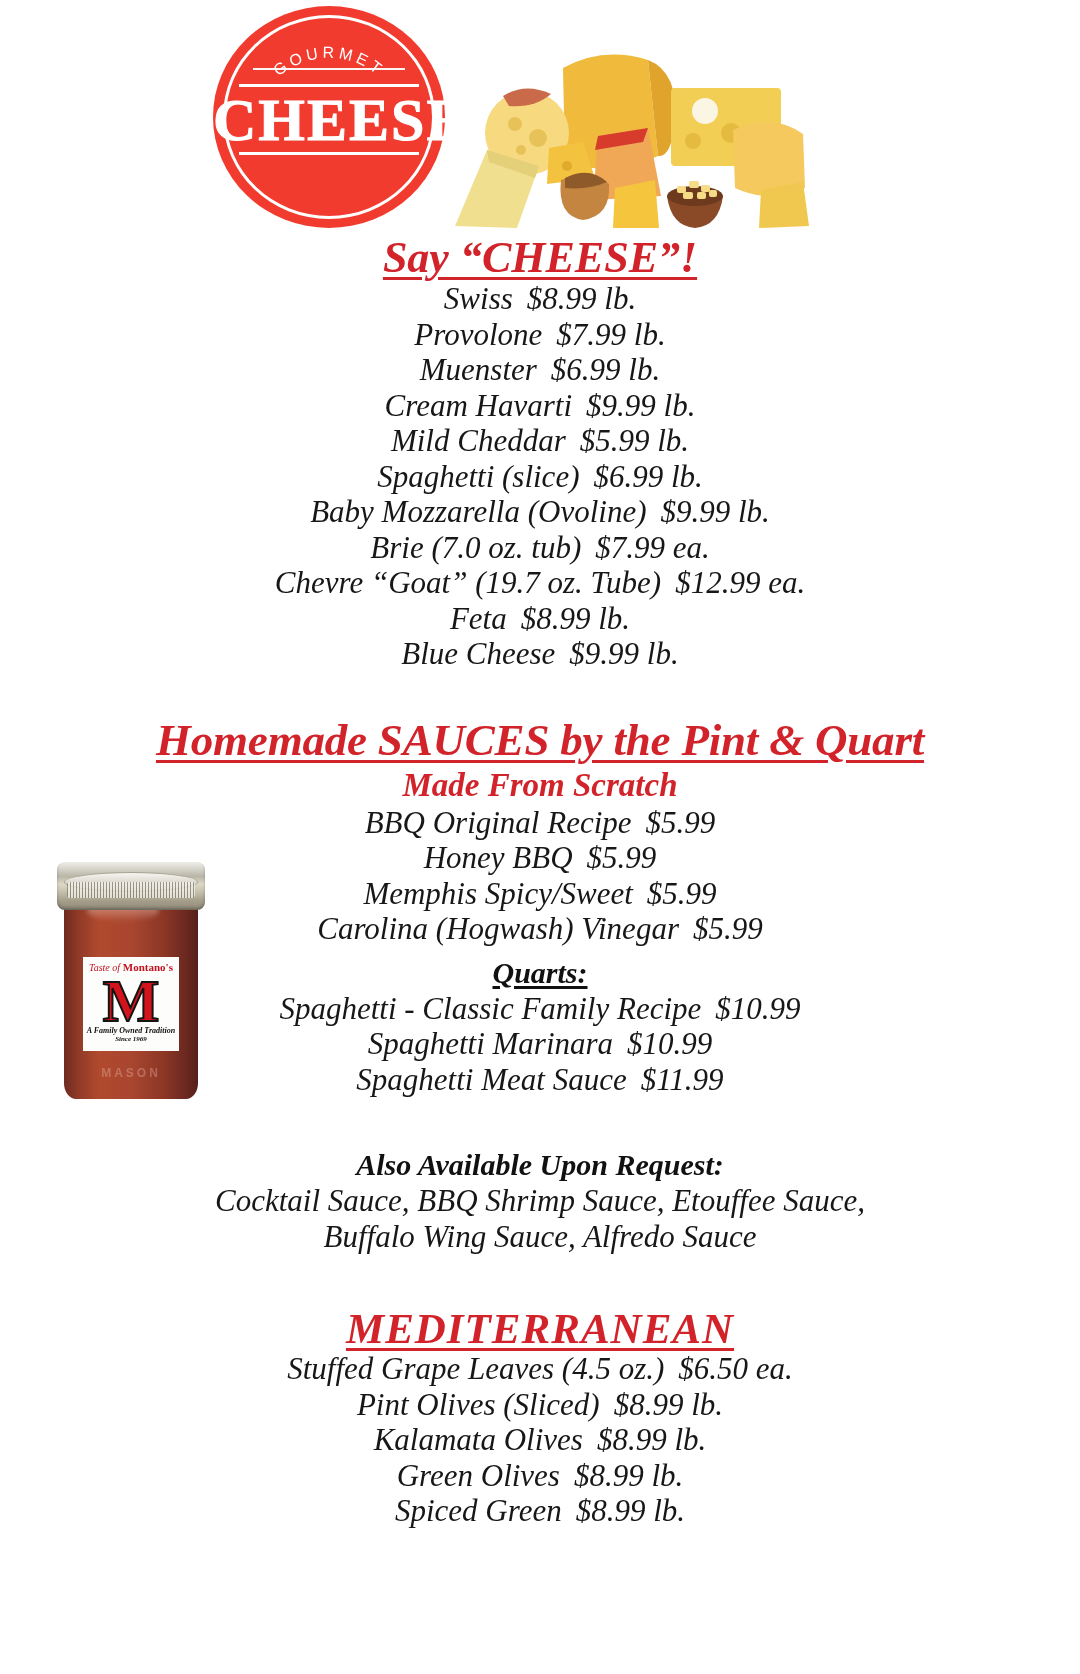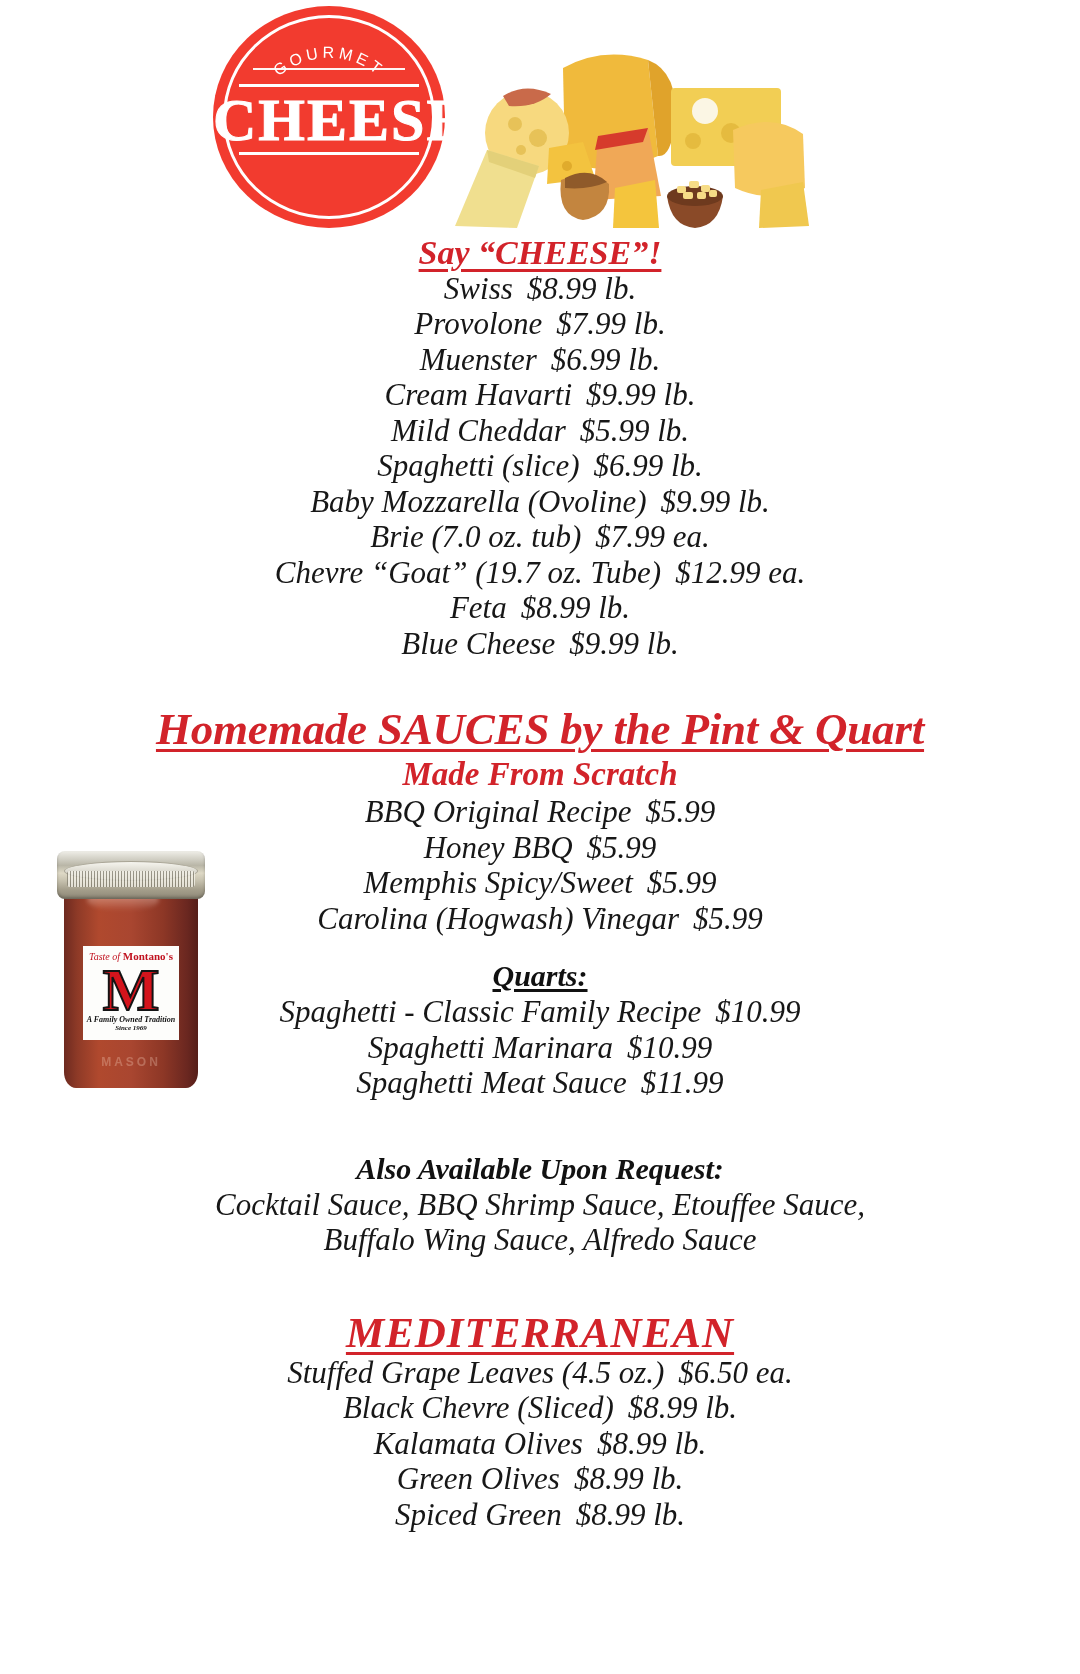--- a/index.html
+++ b/index.html
@@ -116,21 +116,21 @@
     padding: 0;
     color: #d2232a;
     font-weight: 700;
     font-style: italic;
     font-family: "Liberation Serif", serif;
     text-decoration: underline;
     text-decoration-thickness: 3px;
     text-underline-offset: 5px;
     line-height: 1.05;
   }
-  h2.title-cheese { font-size: 34px; }
+  h2.title-cheese { font-size: 44px; }
   h2.title-sauces { font-size: 45px; letter-spacing: -0.2px; }
   h2.title-med    { font-size: 43px; letter-spacing: 1px; }
 
   .subtitle-red {
     color: #d2232a;
     font-weight: 700;
     font-style: italic;
     font-size: 33px;
     line-height: 1.18;
     margin: 2px 0 0 0;
@@ -159,21 +159,21 @@
     font-size: 31px;
     line-height: 1.145;
     color: #171717;
     white-space: nowrap;
   }
   ul.items li .price { margin-left: 14px; }
 
   .cheese-block { margin-top: 4px; }
   .sauce-section { position: relative; margin-top: 45px; }
   .pint-list { margin-top: 3px; }
-  .quarts-label { margin-top: 22px; }
+  .quarts-label { margin-top: 8px; }
   .quart-list { margin-top: 2px; }
 
   .request-block { margin-top: 50px; }
   .request-list { margin-top: 3px; }
 
   .med-section { margin-top: 52px; }
   .med-list { margin-top: 3px; text-align: center; }
 
   
   .jar-wrap {
@@ -435,18 +435,18 @@
   <ul class="items request-list">
     <li>Cocktail Sauce, BBQ Shrimp Sauce, Etouffee Sauce,</li>
     <li>Buffalo Wing Sauce, Alfredo Sauce</li>
   </ul>
 </div>
 
 <div class="section med-section">
   <h2 class="section-title title-med">MEDITERRANEAN</h2>
   <ul class="items med-list">
     <li><span>Stuffed Grape Leaves (4.5 oz.)</span><span class="price">$6.50 ea.</span></li>
-    <li><span>Black Chevre (Sliced)</span><span class="price">$8.99 lb.</span></li>
+    <li><span>Pint Olives (Sliced)</span><span class="price">$8.99 lb.</span></li>
     <li><span>Kalamata Olives</span><span class="price">$8.99 lb.</span></li>
     <li><span>Green Olives</span><span class="price">$8.99 lb.</span></li>
     <li><span>Spiced Green</span><span class="price">$8.99 lb.</span></li>
   </ul>
 </div>
 
 </body></html>

